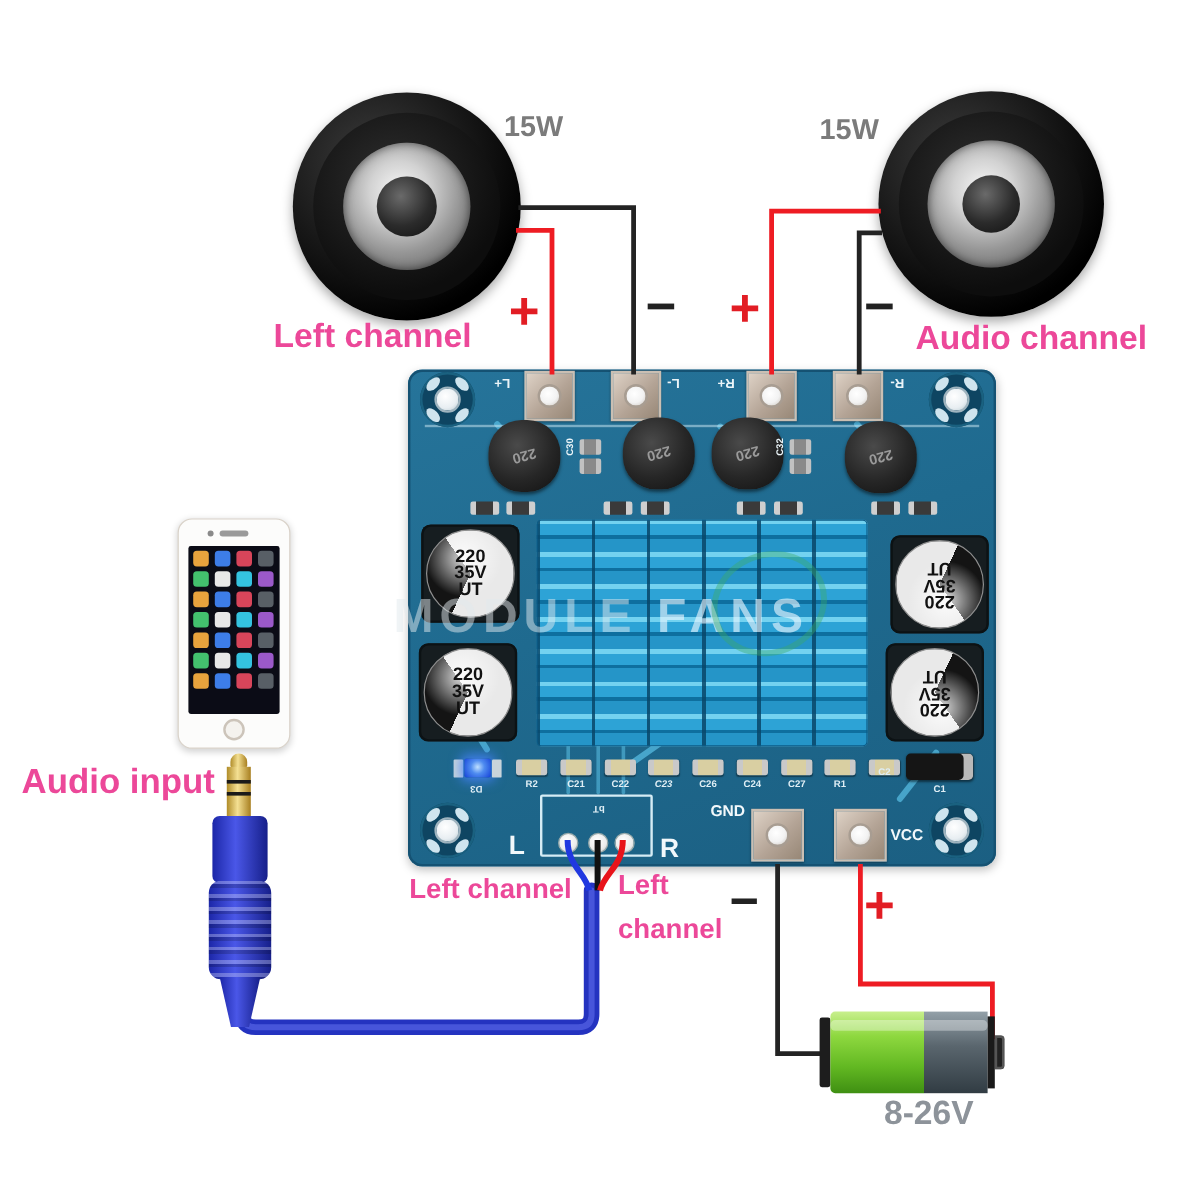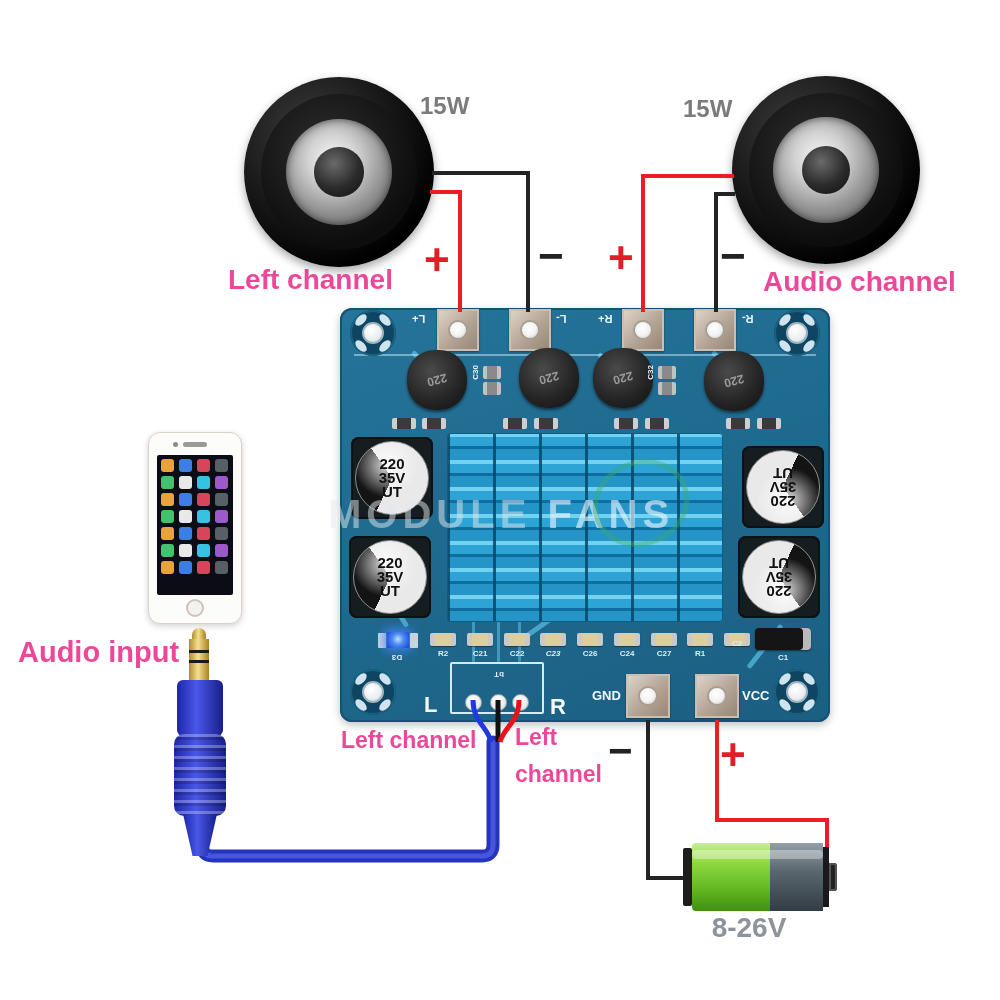--- a/index.html
+++ b/index.html
@@ -292,21 +292,21 @@
     </div>
     <div class="abs boardtxt" style="left:84px;top:384px;font-size:22px;">L</div>
     <div class="abs boardtxt" style="left:210px;top:386px;font-size:22px;">R</div>
 
     <div class="abs term" style="left:286px;top:366px;width:44px;height:44px;">
         <b></b>
       </div>
     <div class="abs term" style="left:355px;top:366px;width:44px;height:44px;">
         <b></b>
       </div>
-    <div class="abs boardtxt" style="left:252px;top:380px;font-size:13px;">GND</div>
+    <div class="abs boardtxt" style="left:252px;top:360px;font-size:13px;">GND</div>
     <div class="abs boardtxt" style="left:402px;top:380px;font-size:13px;">VCC</div>
   </div>
 
   <div id="watermark" class="abs">
     <span class="m">MODULE</span>
     <span class="f">FANS</span>
   </div>
   <div id="wm-ellipse" class="abs"></div>
 
   <svg class="abs" style="left:0;top:0;" width="1000" height="1000" viewBox="0 0 1000 1000" fill="none">
@@ -375,15 +375,15 @@
   <div class="abs sign" style="left:720px;top:733px;font-size:44px;color:#e21d24;">+</div>
 
   <div id="battery" class="abs">
     <span class="capL"></span>
     <span class="green"></span>
     <span class="gray"></span>
     <span class="capR"></span>
     <span class="nub"></span>
     <span class="shine"></span>
   </div>
-  <div class="abs" style="left:693px;top:912px;width:112px;text-align:center;font-size:28px;font-weight:600;color:#8d939a;">8-26V</div>
+  <div class="abs" style="left:718px;top:912px;width:112px;text-align:center;font-size:28px;font-weight:600;color:#8d939a;">8-26V</div>
 
 </div>
 
 </body></html>

